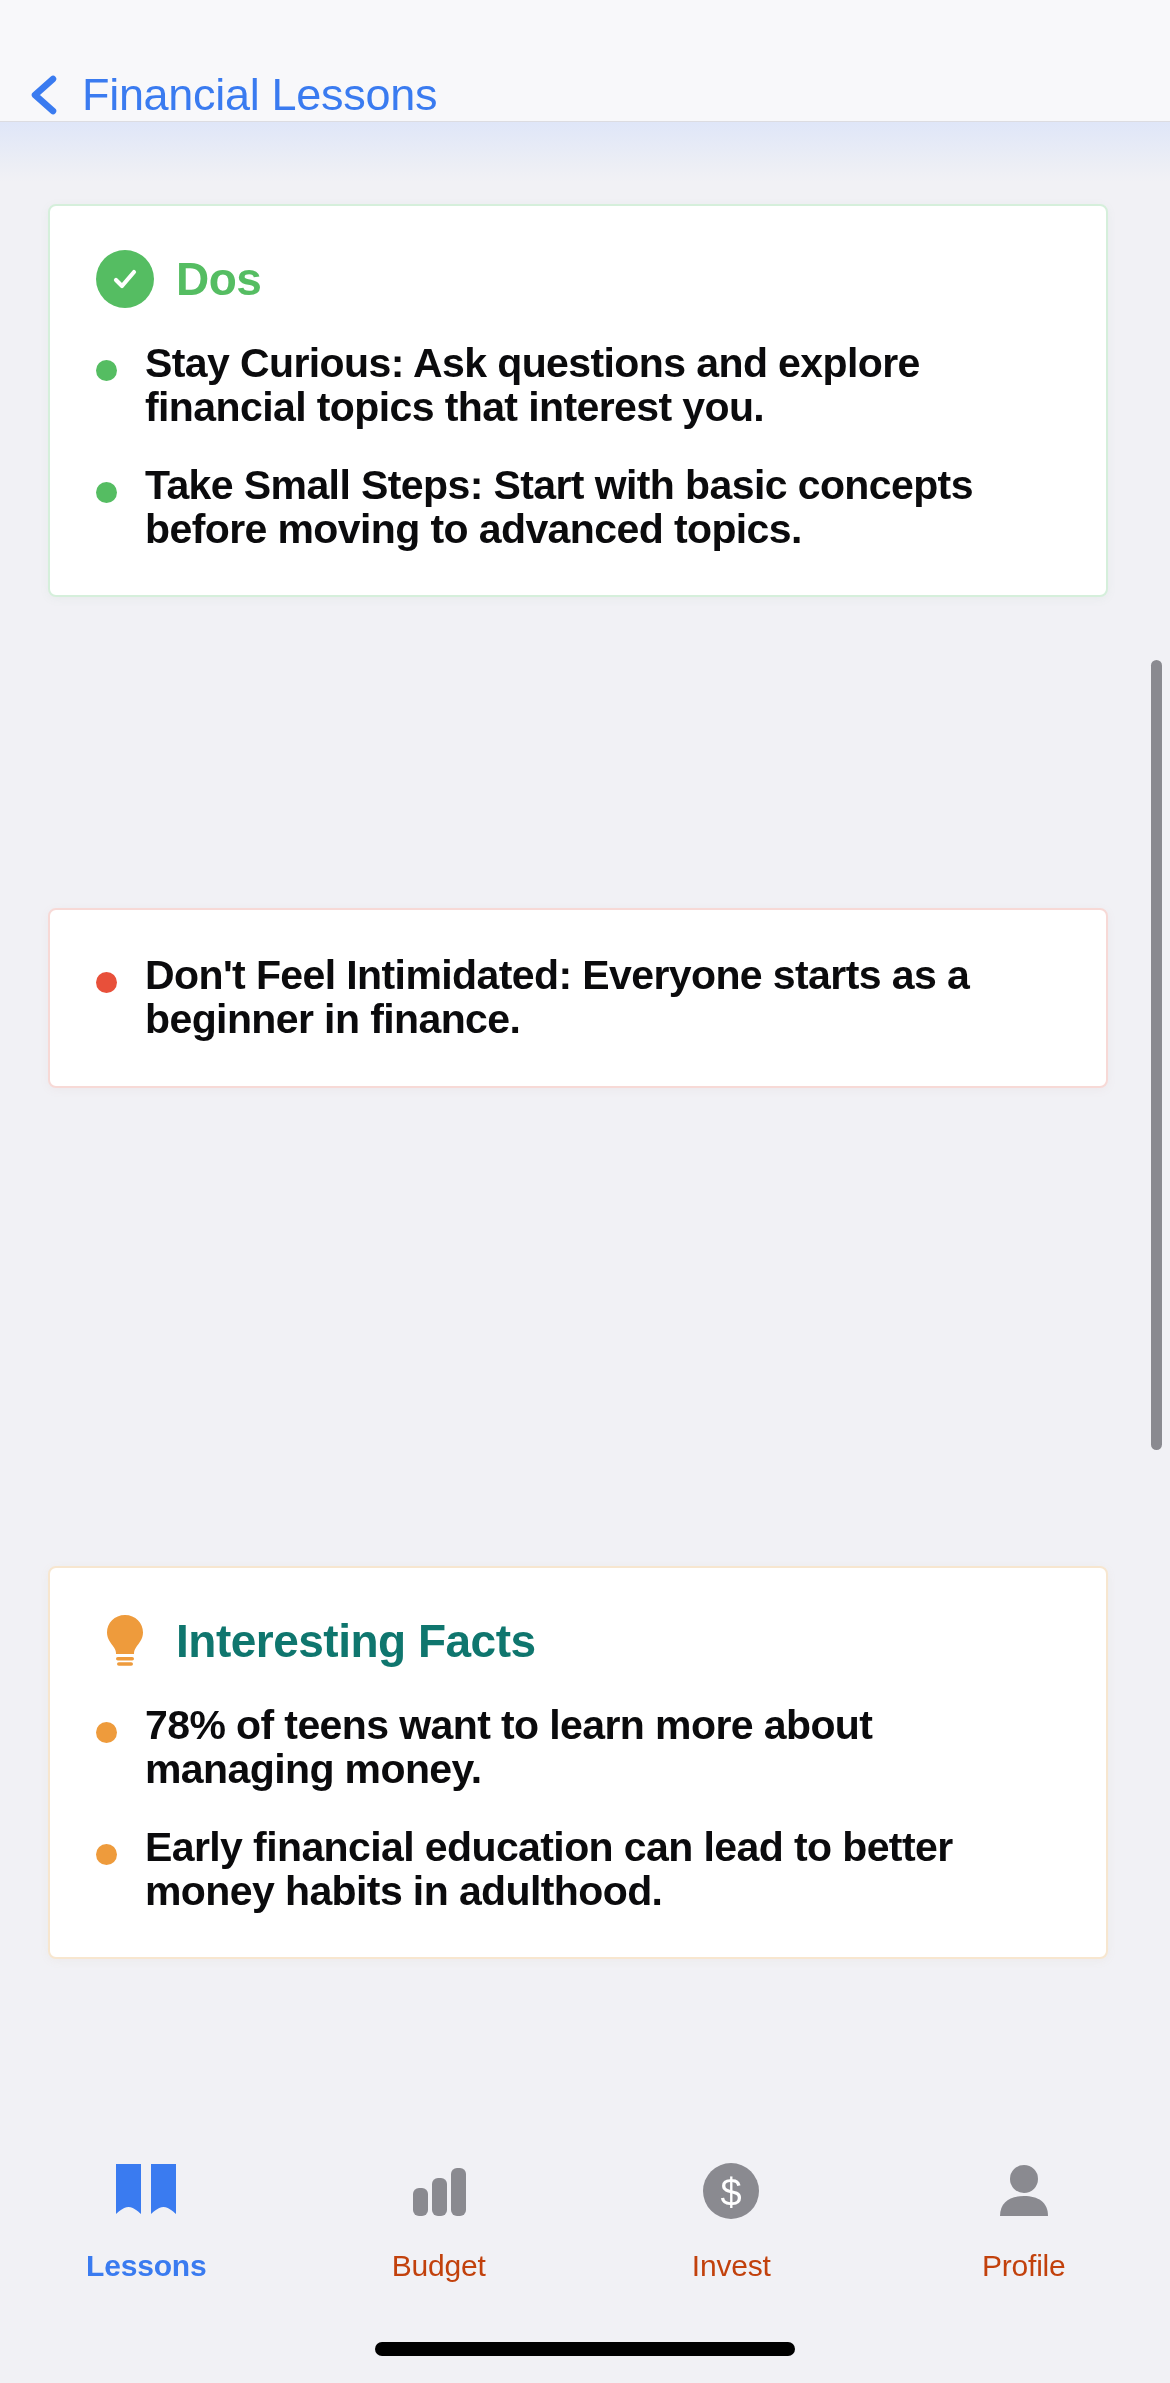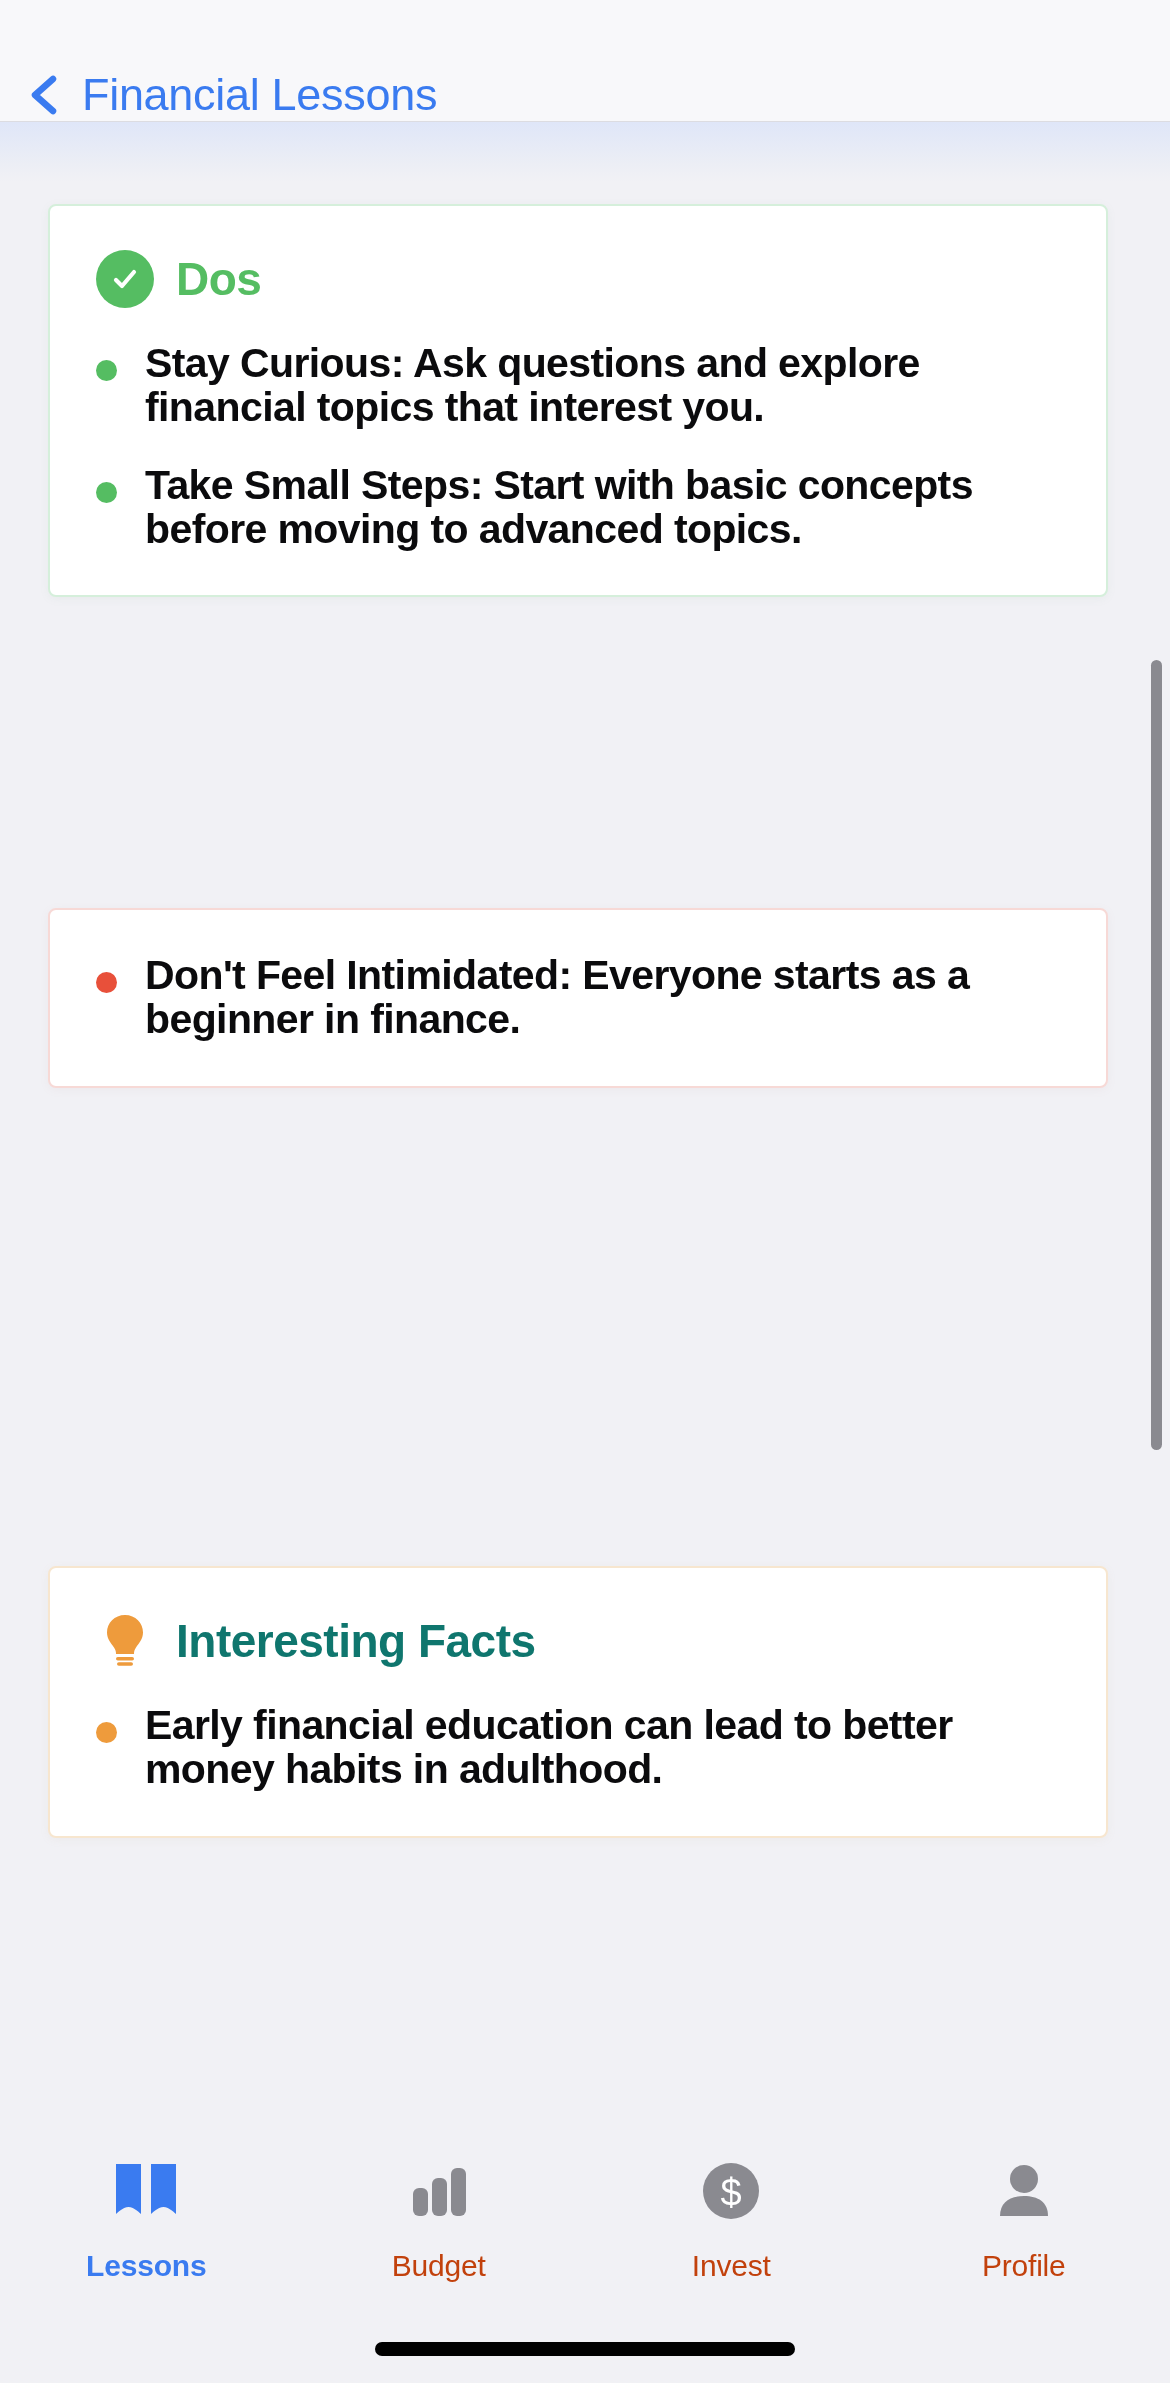--- a/index.html
+++ b/index.html
@@ -164,20 +164,24 @@
                      C31 38.6 31.4 37 33 34.5 C36 30 40 26 40 19.5 C40 10 32.5 2 22 2 Z" fill="#ee9b3c"></path>
             <rect x="13" y="44" width="18" height="3.6" rx="1.8" fill="#ee9b3c"></rect>
             <rect x="14" y="49.2" width="16" height="3.6" rx="1.8" fill="#ee9b3c"></rect>
           </svg>
         </span>
         <span class="card-title t-orange">Interesting Facts</span>
       </div>
       <ul class="bullets">
         <li>
           <span class="dot dot-orange"></span>
+          <span class="btext">78% of teens want to learn more about managing money.</span>
+        </li>
+        <li>
+          <span class="dot dot-orange"></span>
           <span class="btext">Early financial education can lead to better money habits in adulthood.</span>
         </li>
       </ul>
     </section>
   </div>
 
   <div class="scrollbar"></div>
 
   <nav class="tabbar">
 

